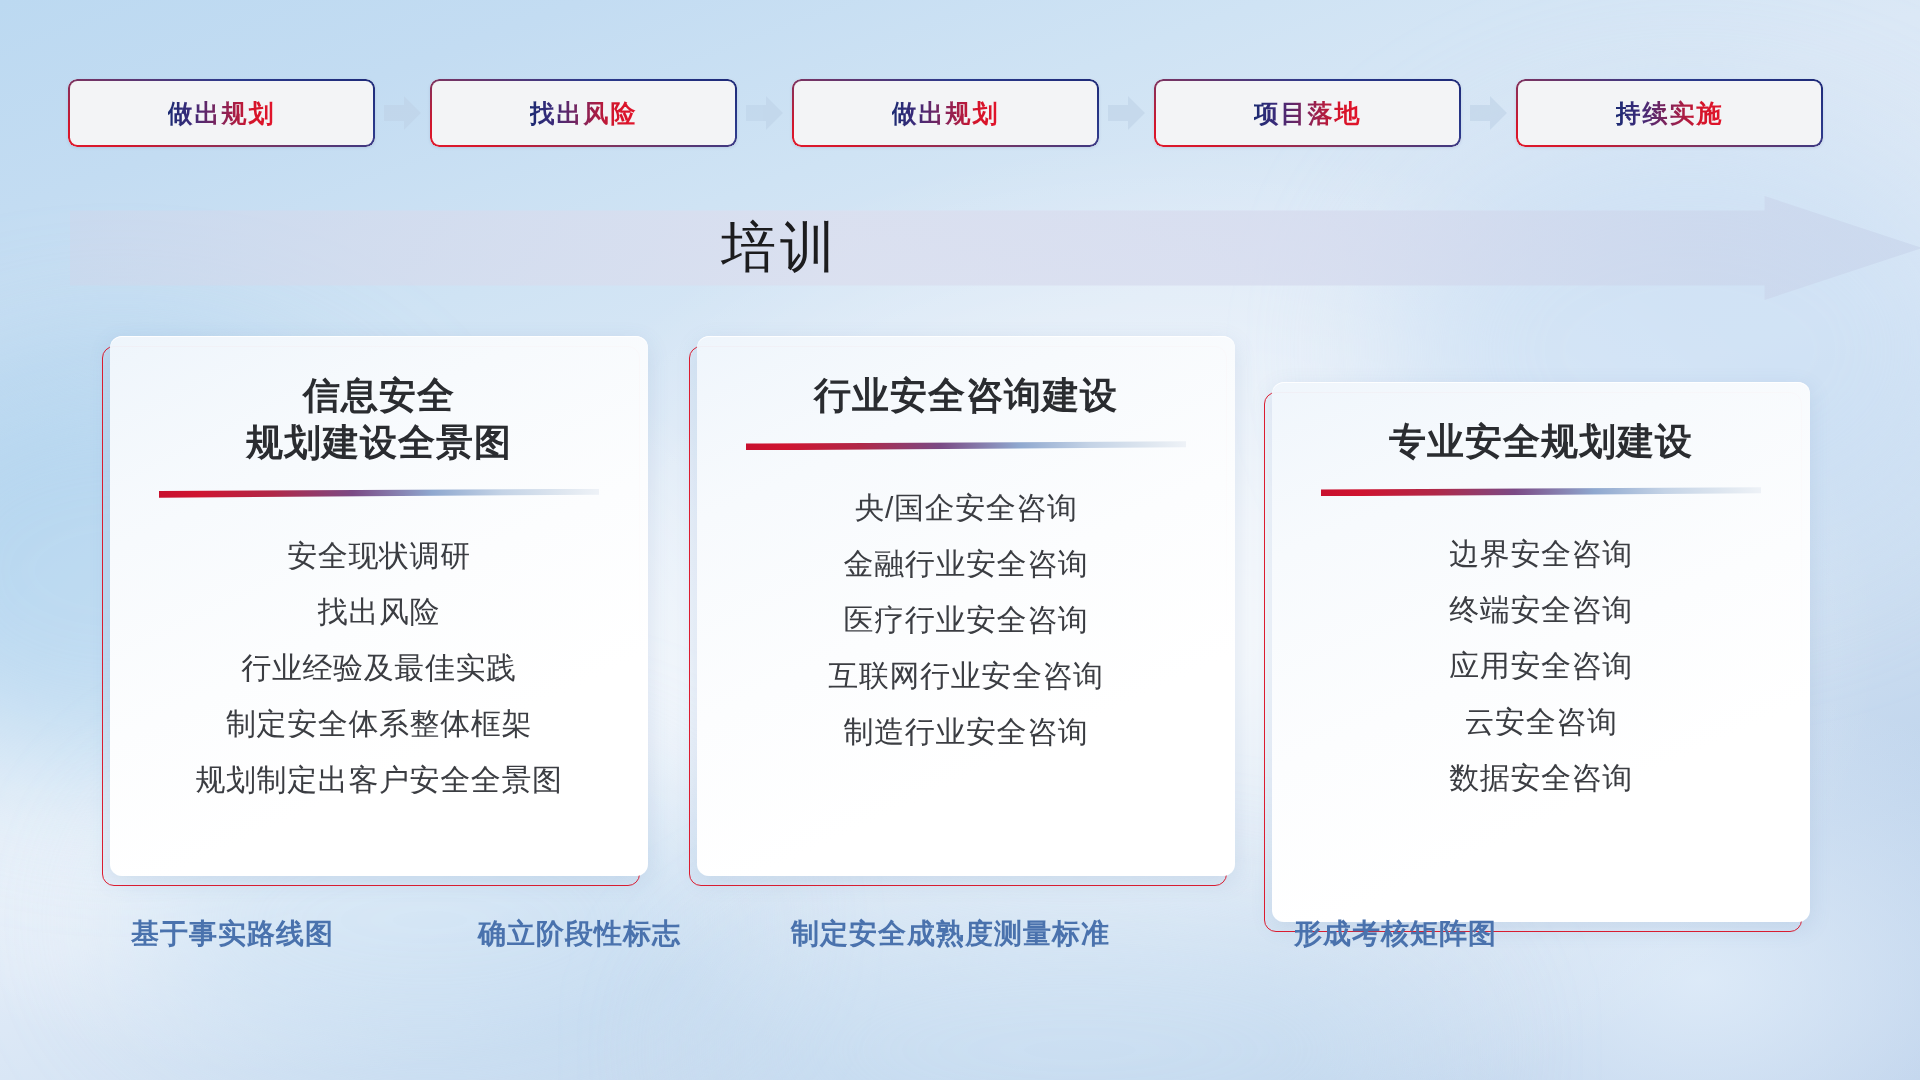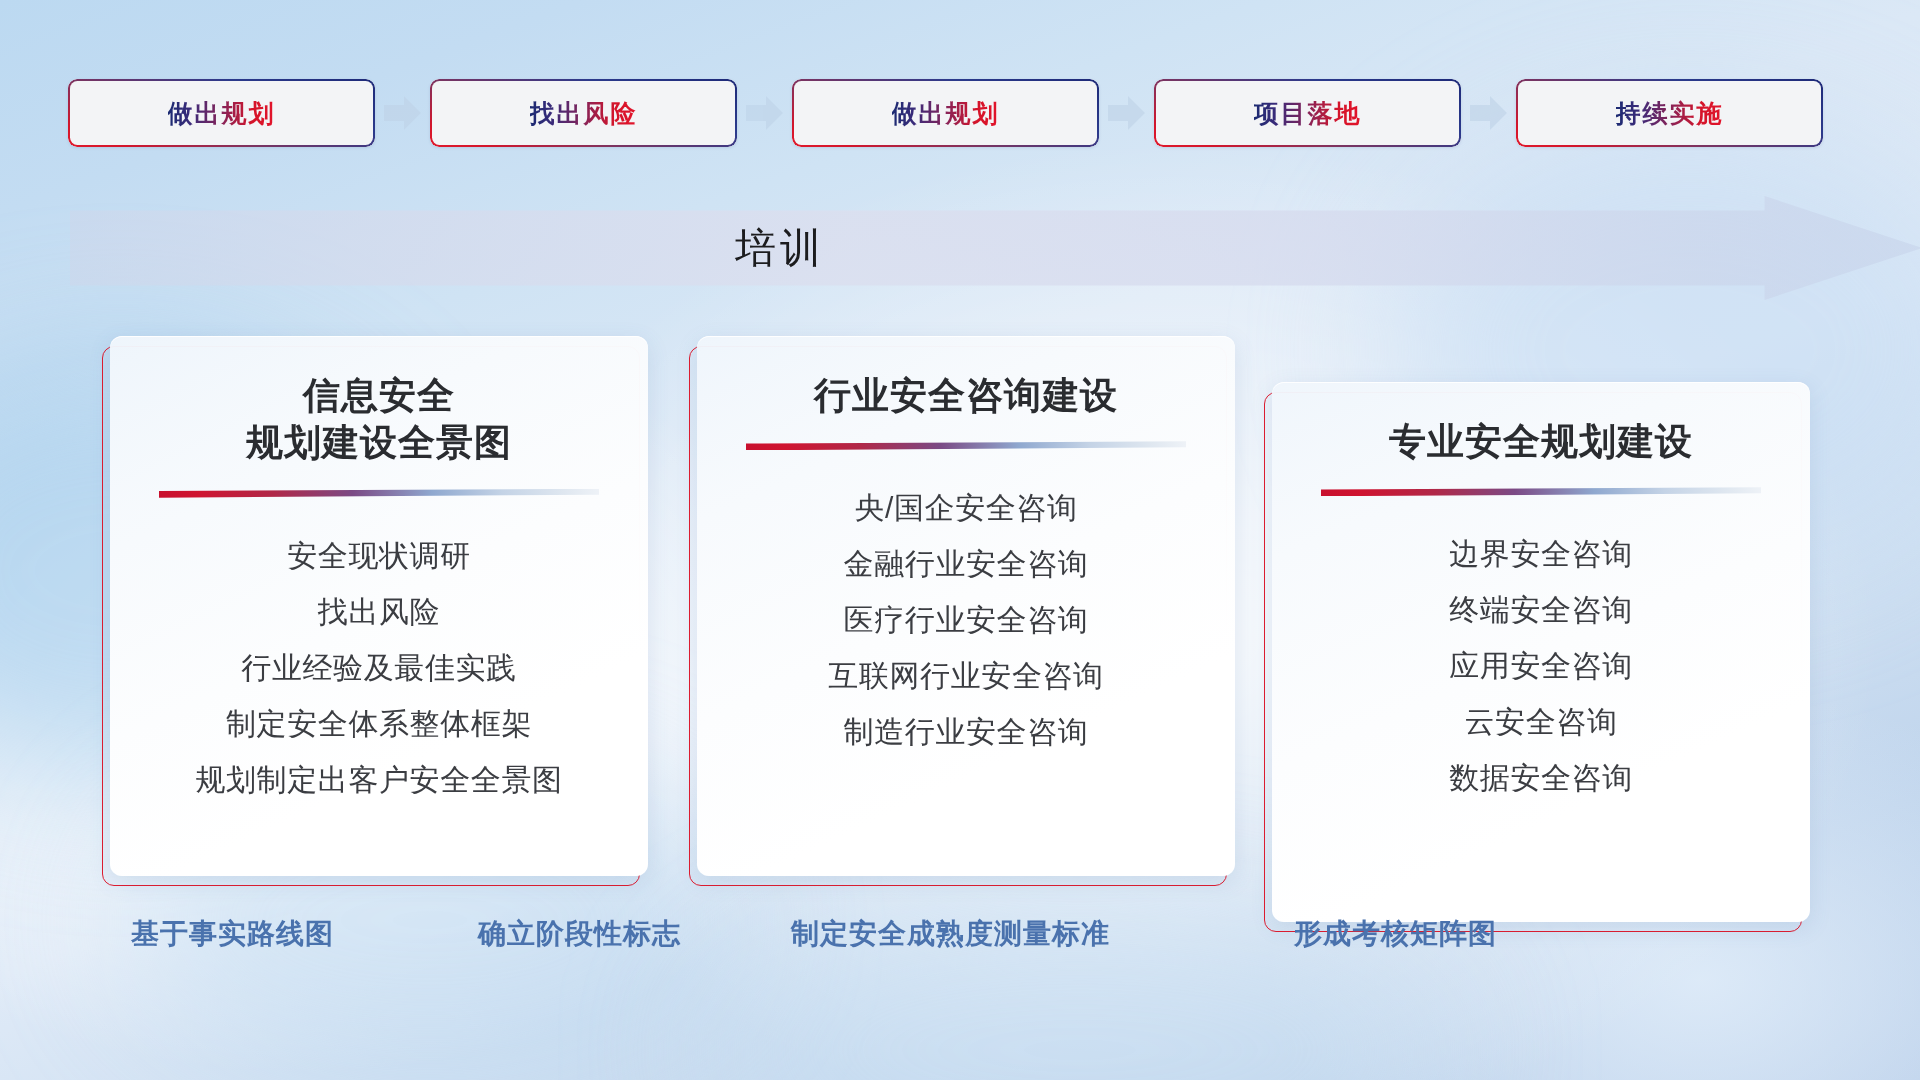--- a/index.html
+++ b/index.html
@@ -140,21 +140,21 @@
     clip-path: polygon(0 14%, 91.5% 14%, 91.5% 0%, 100% 50%, 91.5% 100%, 91.5% 86%, 0 86%);
   }
   #training-label {
     position: absolute;
     left: 0; top: 0;
     width: 1420px;
     height: 104px;
     display: flex;
     align-items: center;
     justify-content: center;
-    font-size: 41px;
+    font-size: 55px;
     font-weight: 400;
     color: #1c1c1e;
     letter-spacing: 4px;
   }
 
   
   #cards {
     position: absolute;
     left: 0;
     top: 336px;

